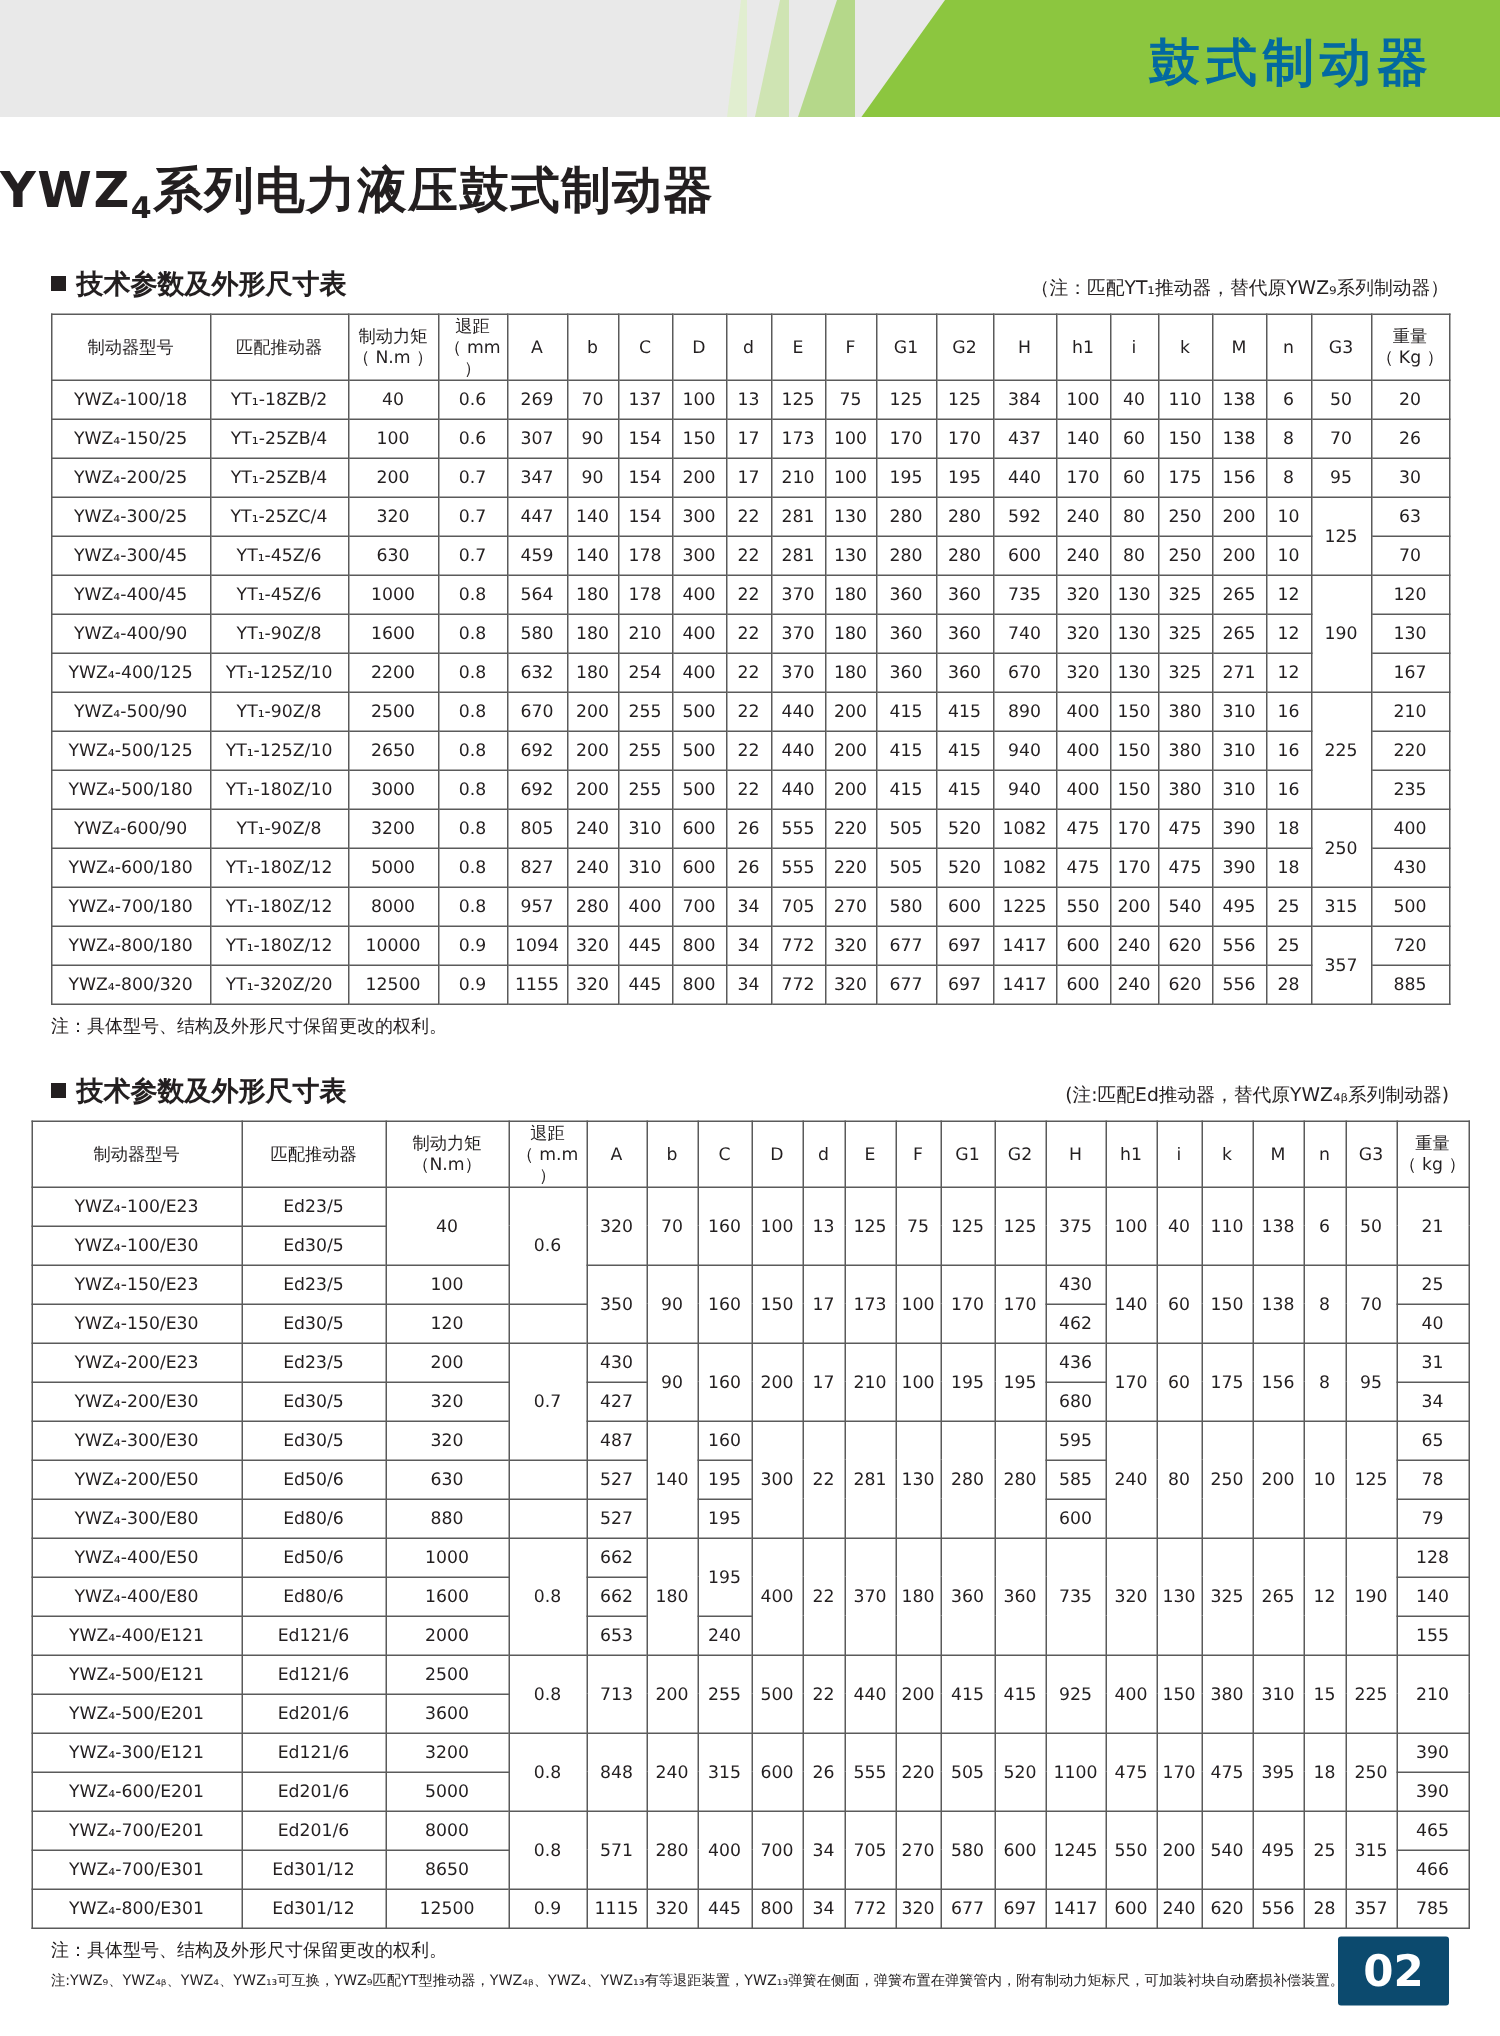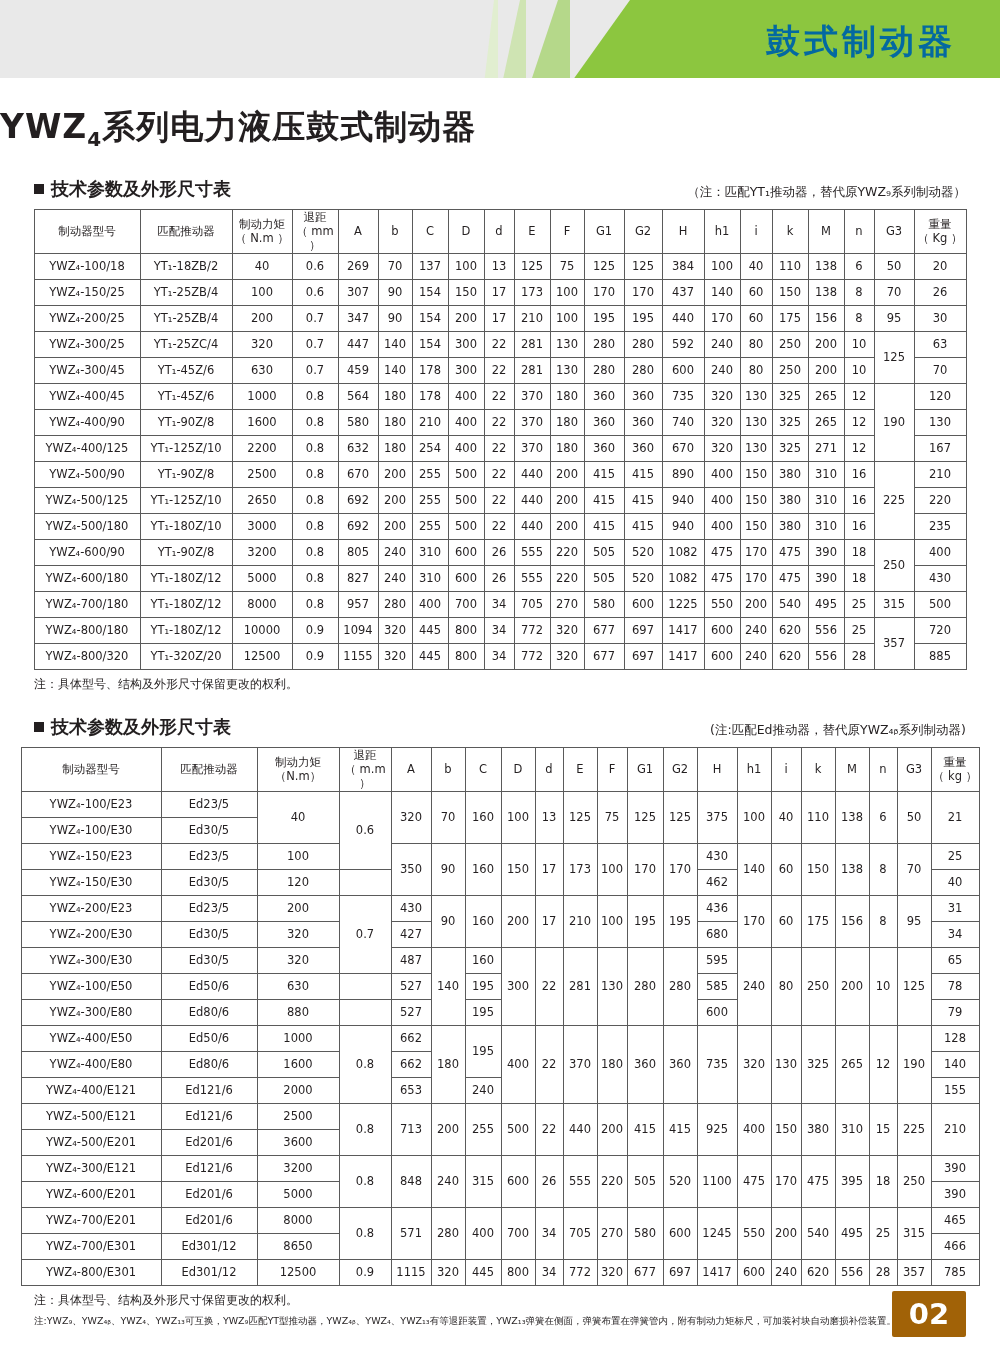--- a/index.html
+++ b/index.html
@@ -85,21 +85,21 @@
   .note{
     margin:6px 34px 0 34px;font-size:12px;
   }
   .note2{
     margin:5px 34px 0 34px;font-size:9.5px;line-height:1.55;
   }
   .gap{height:22px;}
   
   .pagenum{
     position:absolute;right:34px;bottom:20px;
-    width:74px;height:46px;background:#a16207;
+    width:74px;height:46px;background:#0c4a6e;
     color:#fff;font-size:29px;font-weight:bold;
     display:flex;align-items:center;justify-content:center;
     border-radius:2px;
     margin-left:48px;
   }
 </style>
 </head>
 <body>
 
 <div class="banner">
@@ -697,21 +697,21 @@
         <td>595</td>
         <td rowspan="3">240</td>
         <td rowspan="3">80</td>
         <td rowspan="3">250</td>
         <td rowspan="3">200</td>
         <td rowspan="3">10</td>
         <td rowspan="3">125</td>
         <td>65</td>
       </tr>
       <tr>
-        <td class="model">YWZ₄-100/E50</td>
+        <td class="model">YWZ₄-200/E50</td>
         <td class="model">Ed50/6</td>
         <td>630</td>
         <td></td>
         <td>527</td>
         <td>195</td>
         <td>585</td>
         <td>78</td>
       </tr>
       <tr>
         <td class="model">YWZ₄-300/E80</td>

